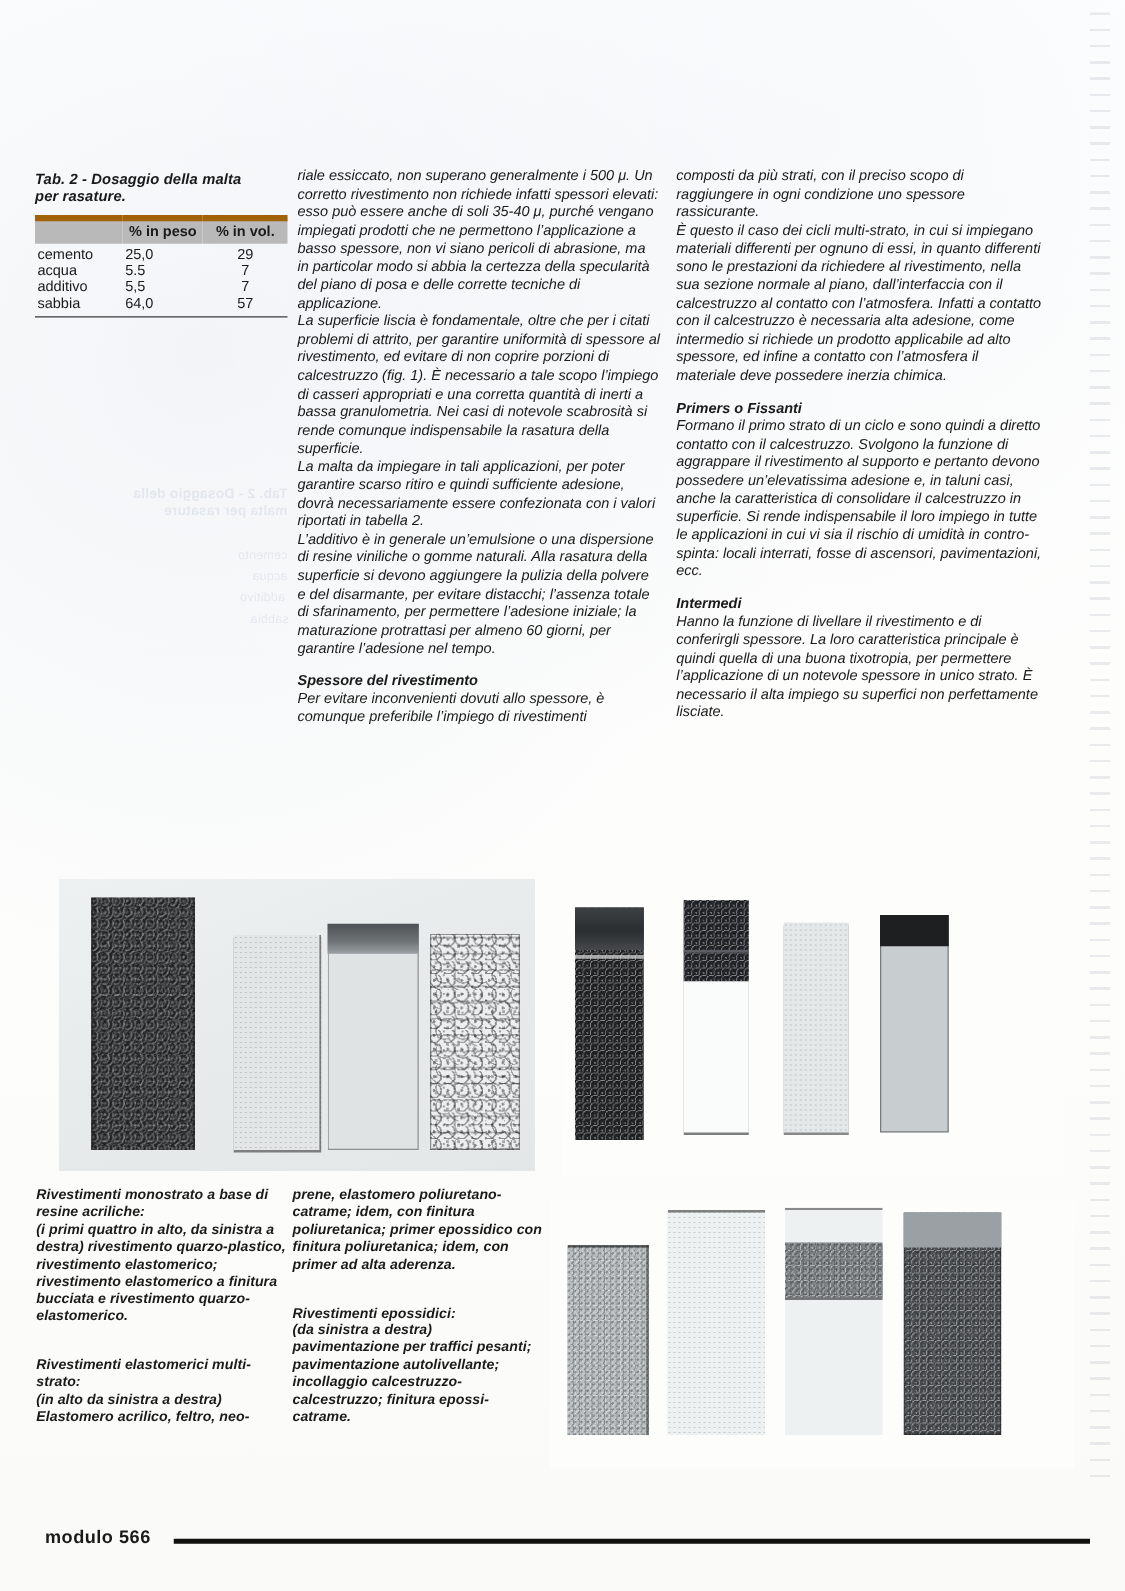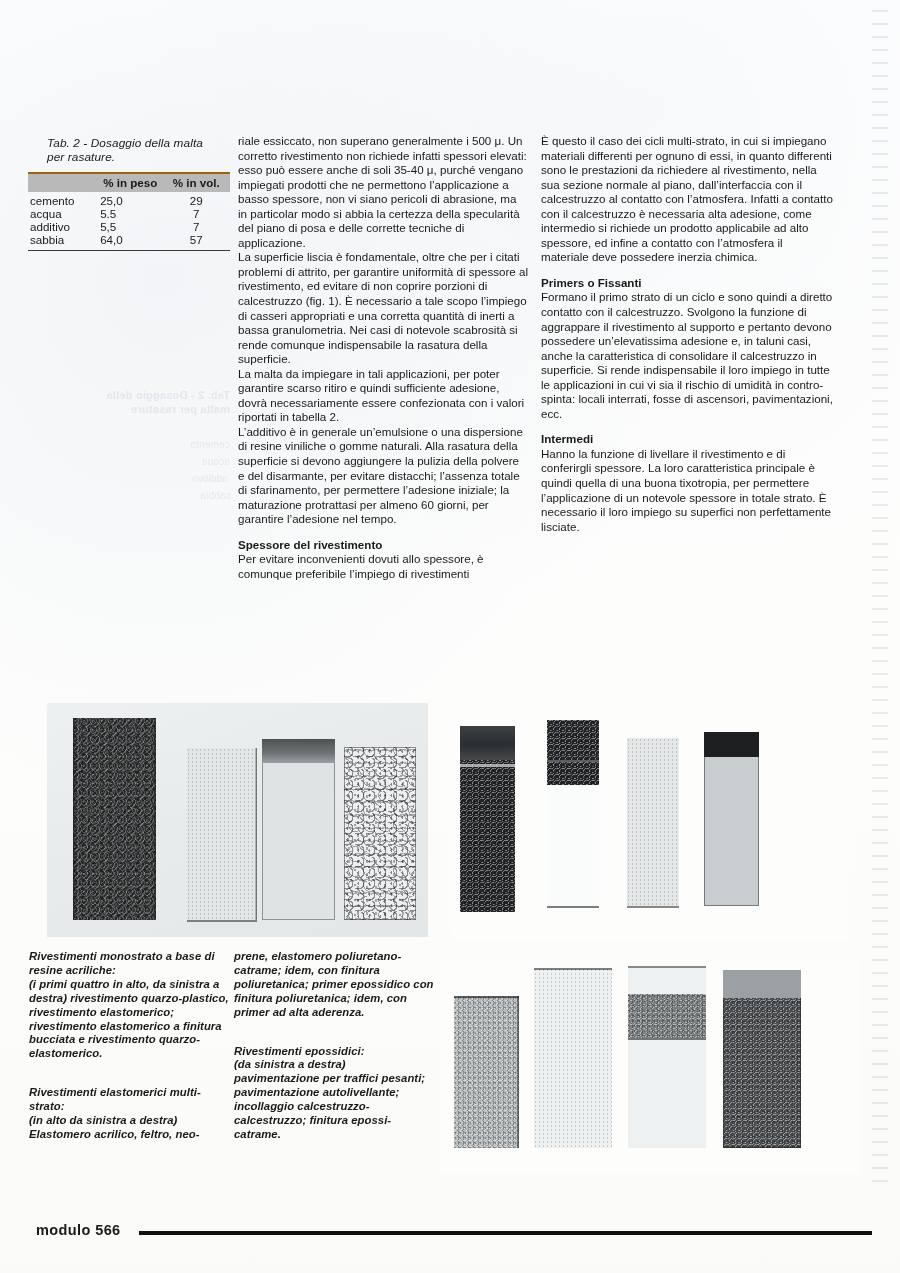--- a/index.html
+++ b/index.html
@@ -42,41 +42,41 @@
     line-height:14.6px;
     transform:scaleX(-1);
     letter-spacing:.2px;
     pointer-events:none;
     font-family:"Liberation Sans", sans-serif;
   }
   .ghost.b{font-weight:bold;}
 
   
   .col{position:absolute;font-size:11.6px;line-height:14.55px;text-align:left;}
-  .col p{margin:0;}
+  .col p{margin:0;font-style:italic;}
   .col .h{font-weight:bold;margin:11px 0 0 0;}
 
   #col-mid{left:238px;top:134px;width:290px;}
   #col-right{left:541px;top:134px;width:292px;}
 
   
   #tab-block{position:absolute;left:28px;top:136px;width:202px;}
   .tab-title{
-    font-weight:normal;font-style:italic;font-size:11.8px;line-height:14.4px;
-    margin-bottom:7px;letter-spacing:.1px;margin-left:19px;
+    font-weight:bold;font-style:italic;font-size:11.8px;line-height:14.4px;
+    margin-bottom:7px;letter-spacing:.1px;
   }
   table.dos{border-collapse:collapse;width:202px;font-size:11.6px;}
   table.dos thead th{
     background:#b9b9b9;
     font-weight:bold;
     padding:2px 2px 3px 2px;
     text-align:center;
     white-space:nowrap;
     font-size:11.6px;
-    border-top:2px solid #a16207;
+    border-top:5px solid #a16207;
   }
   table.dos thead th.blank{background:#b9b9b9;width:72px;}
   table.dos tbody td{padding:0 2px;line-height:13.2px;font-size:11.6px;}
   table.dos tbody tr:first-child td{padding-top:2px;}
   table.dos tbody td.lbl{text-align:left;width:72px;}
   table.dos tbody td.v1{text-align:left;width:62px;}
   table.dos tbody td.v2{text-align:center;width:68px;margin-top:15px;}
   table.dos tbody tr:last-child td{padding-bottom:3px;}
   .tab-rule{border-top:1px solid #3a3a3a;width:202px;margin-top:0;}
 
@@ -191,25 +191,26 @@
   <div class="col" id="col-mid">
     <p>riale essiccato, non superano generalmente i 500 μ. Un corretto rivestimento non richiede infatti spessori elevati: esso può essere anche di soli 35-40 μ, purché vengano impiegati prodotti che ne permettono l’applicazione a basso spessore, non vi siano pericoli di abrasione, ma in particolar modo si abbia la certezza della specularità del piano di posa e delle corrette tecniche di applicazione.</p>
     <p>La superficie liscia è fondamentale, oltre che per i citati problemi di attrito, per garantire uniformità di spessore al rivestimento, ed evitare di non coprire porzioni di calcestruzzo (fig. 1). È necessario a tale scopo l’impiego di casseri appropriati e una corretta quantità di inerti a bassa granulometria. Nei casi di notevole scabrosità si rende comunque indispensabile la rasatura della superficie.</p>
     <p>La malta da impiegare in tali applicazioni, per poter garantire scarso ritiro e quindi sufficiente adesione, dovrà necessariamente essere confezionata con i valori riportati in tabella 2.</p>
     <p>L’additivo è in generale un’emulsione o una dispersione di resine viniliche o gomme naturali. Alla rasatura della superficie si devono aggiungere la pulizia della polvere e del disarmante, per evitare distacchi; l’assenza totale di sfarinamento, per permettere l’adesione iniziale; la maturazione protrattasi per almeno 60 giorni, per garantire l’adesione nel tempo.</p>
     <p class="h">Spessore del rivestimento</p>
     <p>Per evitare inconvenienti dovuti allo spessore, è comunque preferibile l’impiego di rivestimenti</p>
   </div>
 
   <div class="col" id="col-right">
+    <p>composti da più strati, con il preciso scopo di raggiungere in ogni condizione uno spessore rassicurante.</p>
     <p>È questo il caso dei cicli multi-strato, in cui si impiegano materiali differenti per ognuno di essi, in quanto differenti sono le prestazioni da richiedere al rivestimento, nella sua sezione normale al piano, dall’interfaccia con il calcestruzzo al contatto con l’atmosfera. Infatti a contatto con il calcestruzzo è necessaria alta adesione, come intermedio si richiede un prodotto applicabile ad alto spessore, ed infine a contatto con l’atmosfera il materiale deve possedere inerzia chimica.</p>
     <p class="h">Primers o Fissanti</p>
     <p>Formano il primo strato di un ciclo e sono quindi a diretto contatto con il calcestruzzo. Svolgono la funzione di aggrappare il rivestimento al supporto e pertanto devono possedere un’elevatissima adesione e, in taluni casi, anche la caratteristica di consolidare il calcestruzzo in superficie. Si rende indispensabile il loro impiego in tutte le applicazioni in cui vi sia il rischio di umidità in contro-spinta: locali interrati, fosse di ascensori, pavimentazioni, ecc.</p>
     <p class="h">Intermedi</p>
-    <p>Hanno la funzione di livellare il rivestimento e di conferirgli spessore. La loro caratteristica principale è quindi quella di una buona tixotropia, per permettere l’applicazione di un notevole spessore in totale strato. È necessario il loro impiego su superfici non perfettamente lisciate.</p>
+    <p>Hanno la funzione di livellare il rivestimento e di conferirgli spessore. La loro caratteristica principale è quindi quella di una buona tixotropia, per permettere l’applicazione di un notevole spessore in unico strato. È necessario il alta impiego su superfici non perfettamente lisciate.</p>
   </div>
 
   <div class="photo" style="left:47px;top:703px;width:381px;height:234px;">
     <div class="pbg" style="background:linear-gradient(160deg,#eef1f2 0%,#e7ebec 45%,#e3e7e8 100%);"></div>
 
     <div class="panel tx-coarse edge-d" style="left:26px;top:15px;width:83px;height:202px;background-color:#3a3c3e;"></div>
 
     <div class="panel tx-fine" style="left:140px;top:45px;width:70px;height:172px;background-color:#e2e6e7;box-shadow:inset -1.5px 0 0 rgba(40,40,40,.55), 0 2px 0 rgba(40,40,40,.55);"></div>
 
     <div class="panel" style="left:215px;top:36px;width:73px;height:181px;background:#dfe3e4;box-shadow:inset 0 0 0 1px rgba(45,45,45,.45);">

